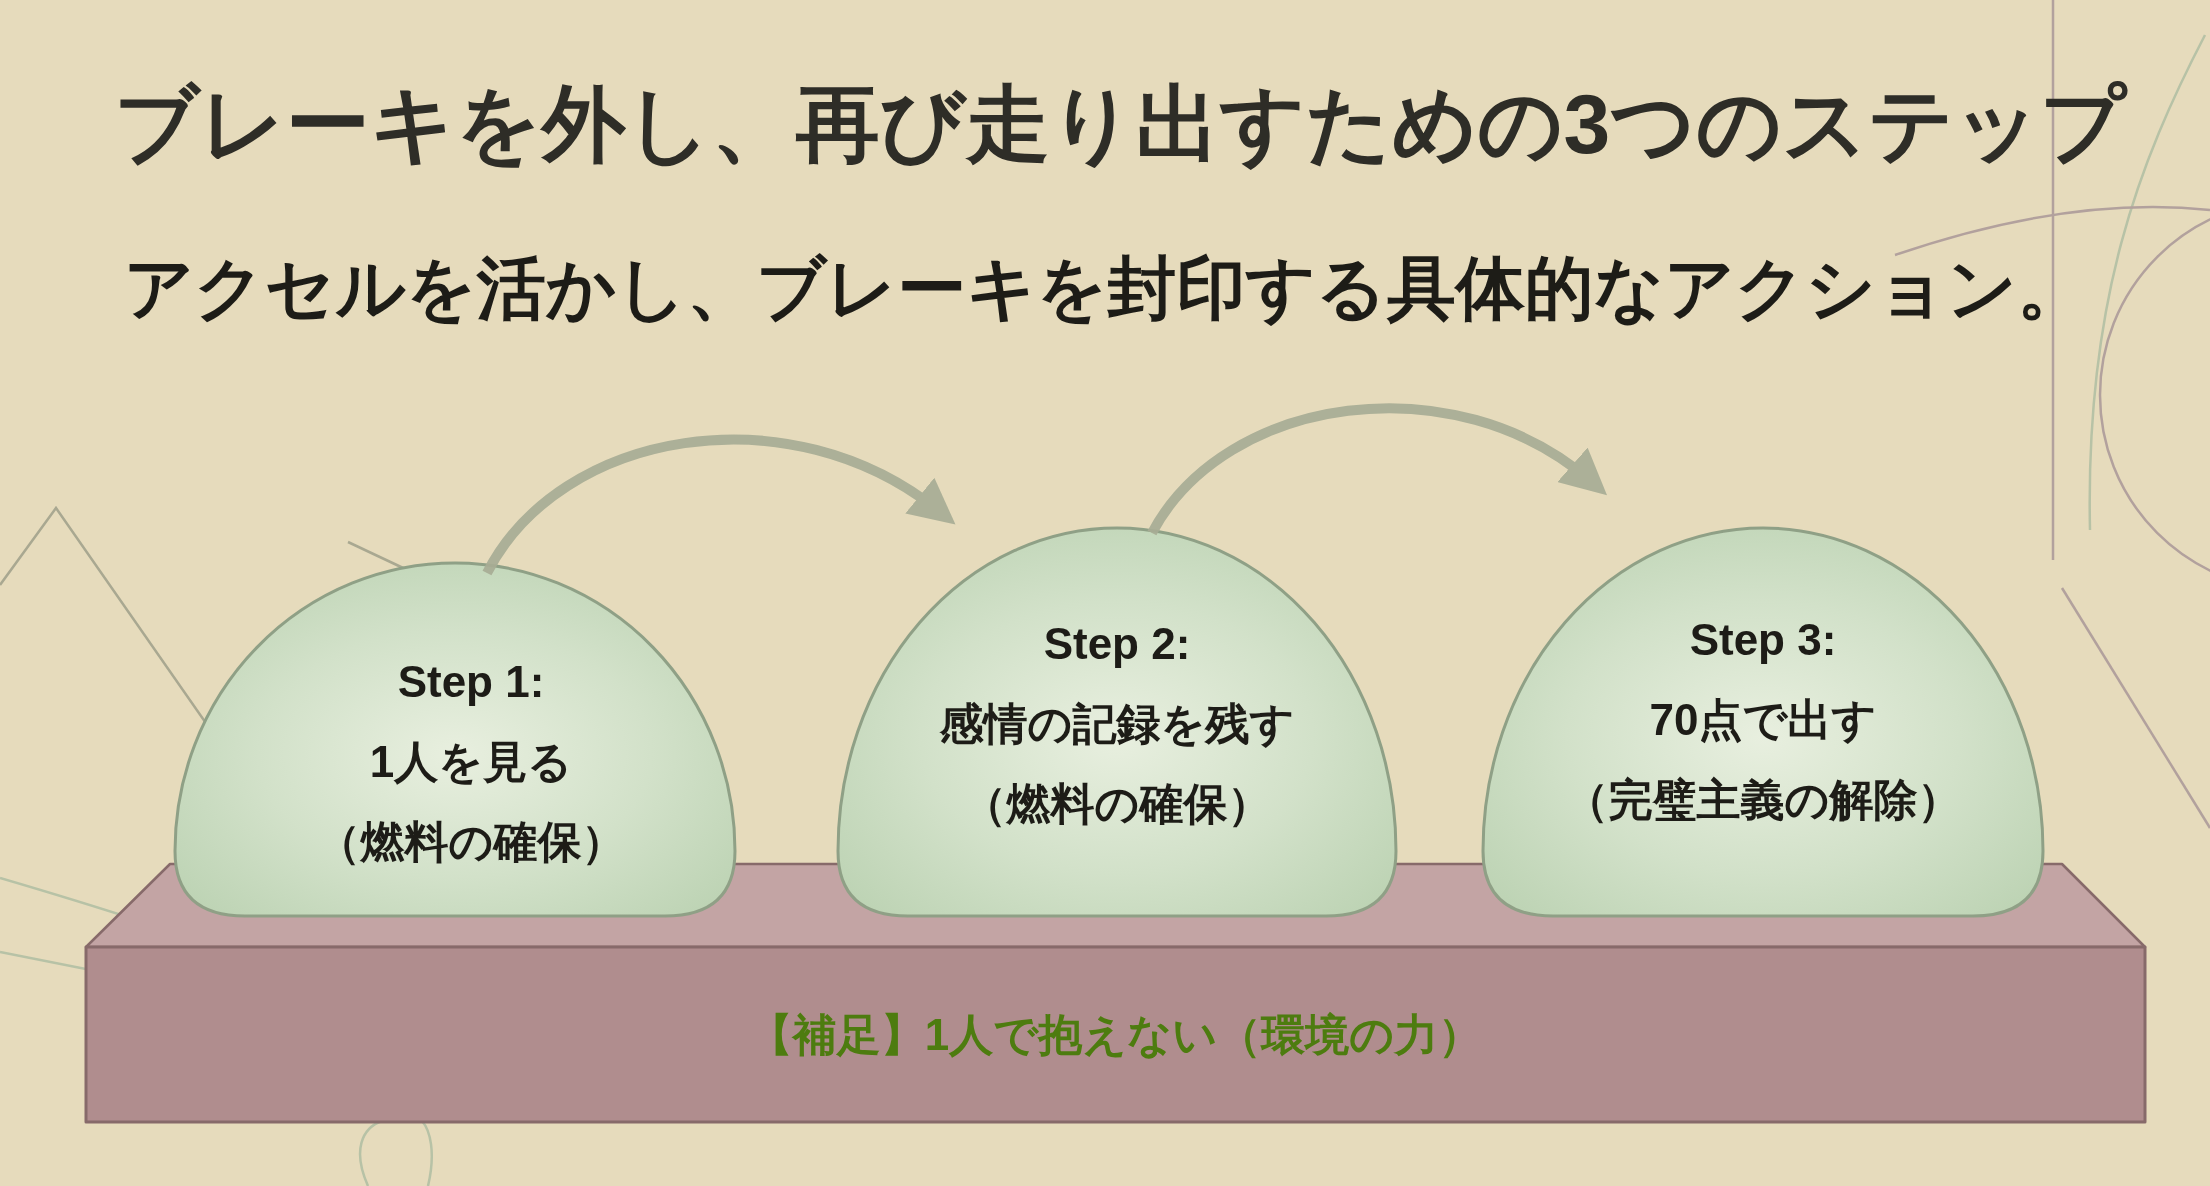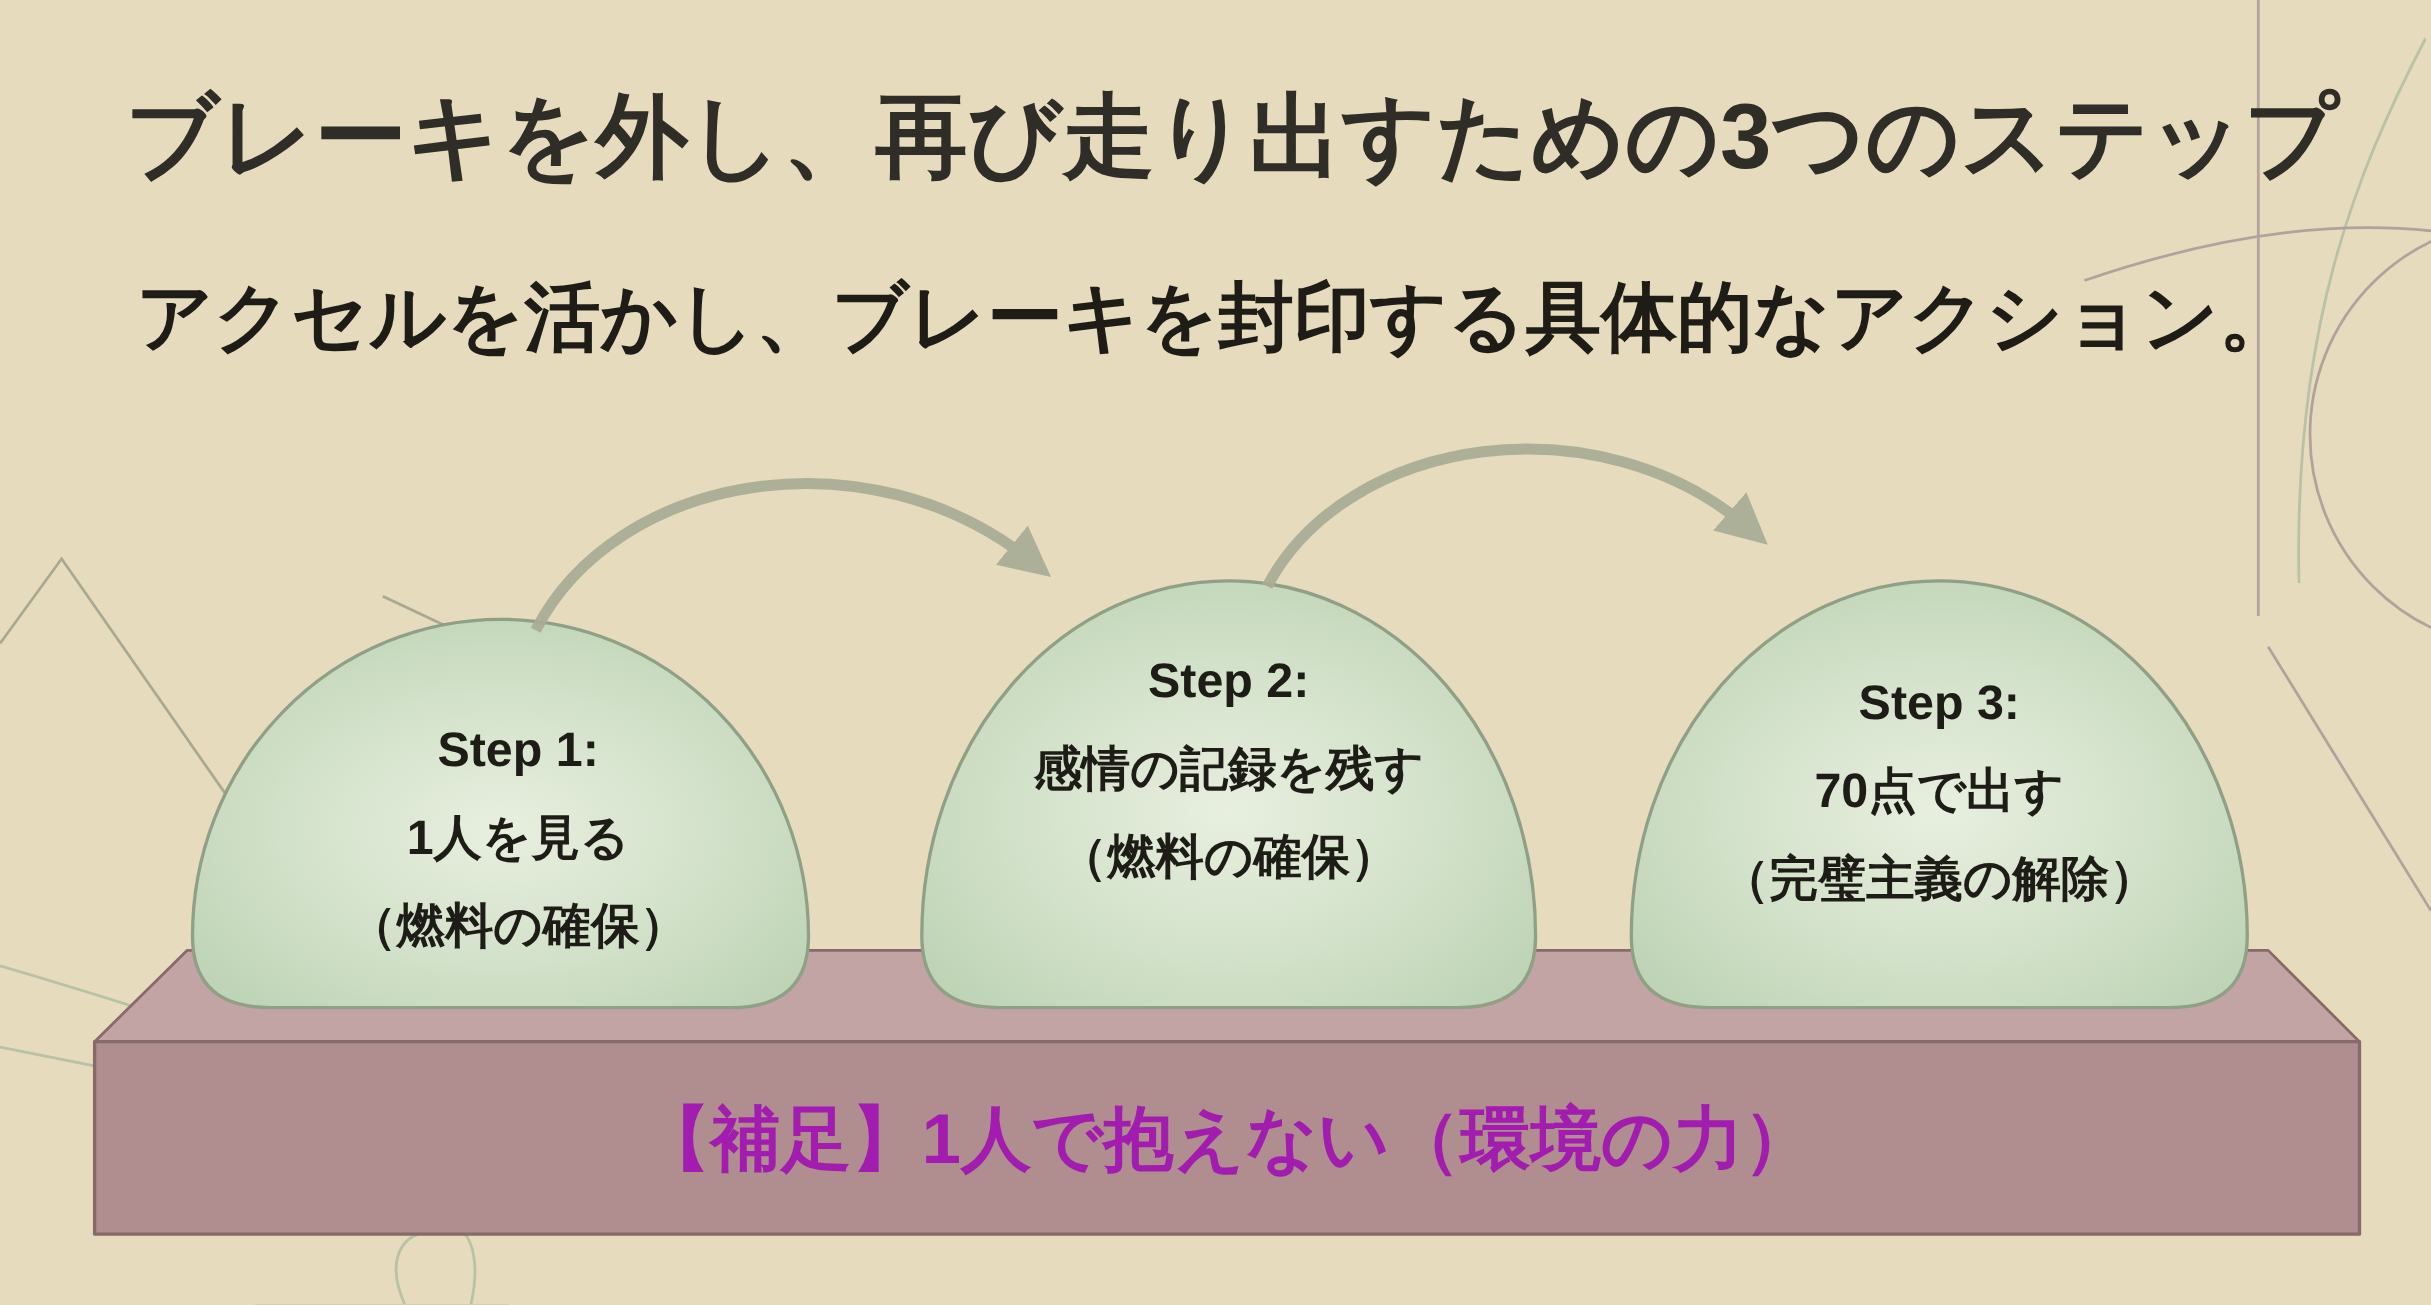--- a/index.html
+++ b/index.html
@@ -42,22 +42,22 @@
     position:absolute;
     text-align:center;
     font-size:44px;font-weight:800;line-height:80px;
     color:var(--body_text,#1d1c17);
     white-space:nowrap;
   }
   .step-text .ln{display:block;}
   .base-note{
     position:absolute;left:86px;top:999px;width:2059px;height:72px;
     text-align:center;
-    font-size:64px;font-weight:800;line-height:72px;
-    color:#a21caf;
+    font-size:44px;font-weight:800;line-height:72px;
+    color:#4d7c0f;
     white-space:nowrap;
   }
 </style>
 </head>
 <body>
 
 <div class="canvas">
 
   <svg width="2210" height="1186" viewBox="0 0 2210 1186">
     <line class="deco-line deco-mauve" x1="2053" y1="0" x2="2053" y2="560"></line>
@@ -99,21 +99,21 @@
   </svg>
 
   <div class="title">ブレーキを外し、再び走り出すための3つのステップ</div>
   <div class="subtitle">アクセルを活かし、ブレーキを封印する具体的なアクション。</div>
 
   <div class="step-text" style="left:191px;top:642px;width:560px;">
     <span class="ln">Step 1:</span>
     <span class="ln">1人を見る</span>
     <span class="ln">（燃料の確保）</span>
   </div>
-  <div class="step-text" style="left:838px;top:580px;width:558px;">
+  <div class="step-text" style="left:838px;top:604px;width:558px;">
     <span class="ln">Step 2:</span>
     <span class="ln">感情の記録を残す</span>
     <span class="ln">（燃料の確保）</span>
   </div>
   <div class="step-text" style="left:1483px;top:600px;width:560px;">
     <span class="ln">Step 3:</span>
     <span class="ln">70点で出す</span>
     <span class="ln">（完璧主義の解除）</span>
   </div>
 

